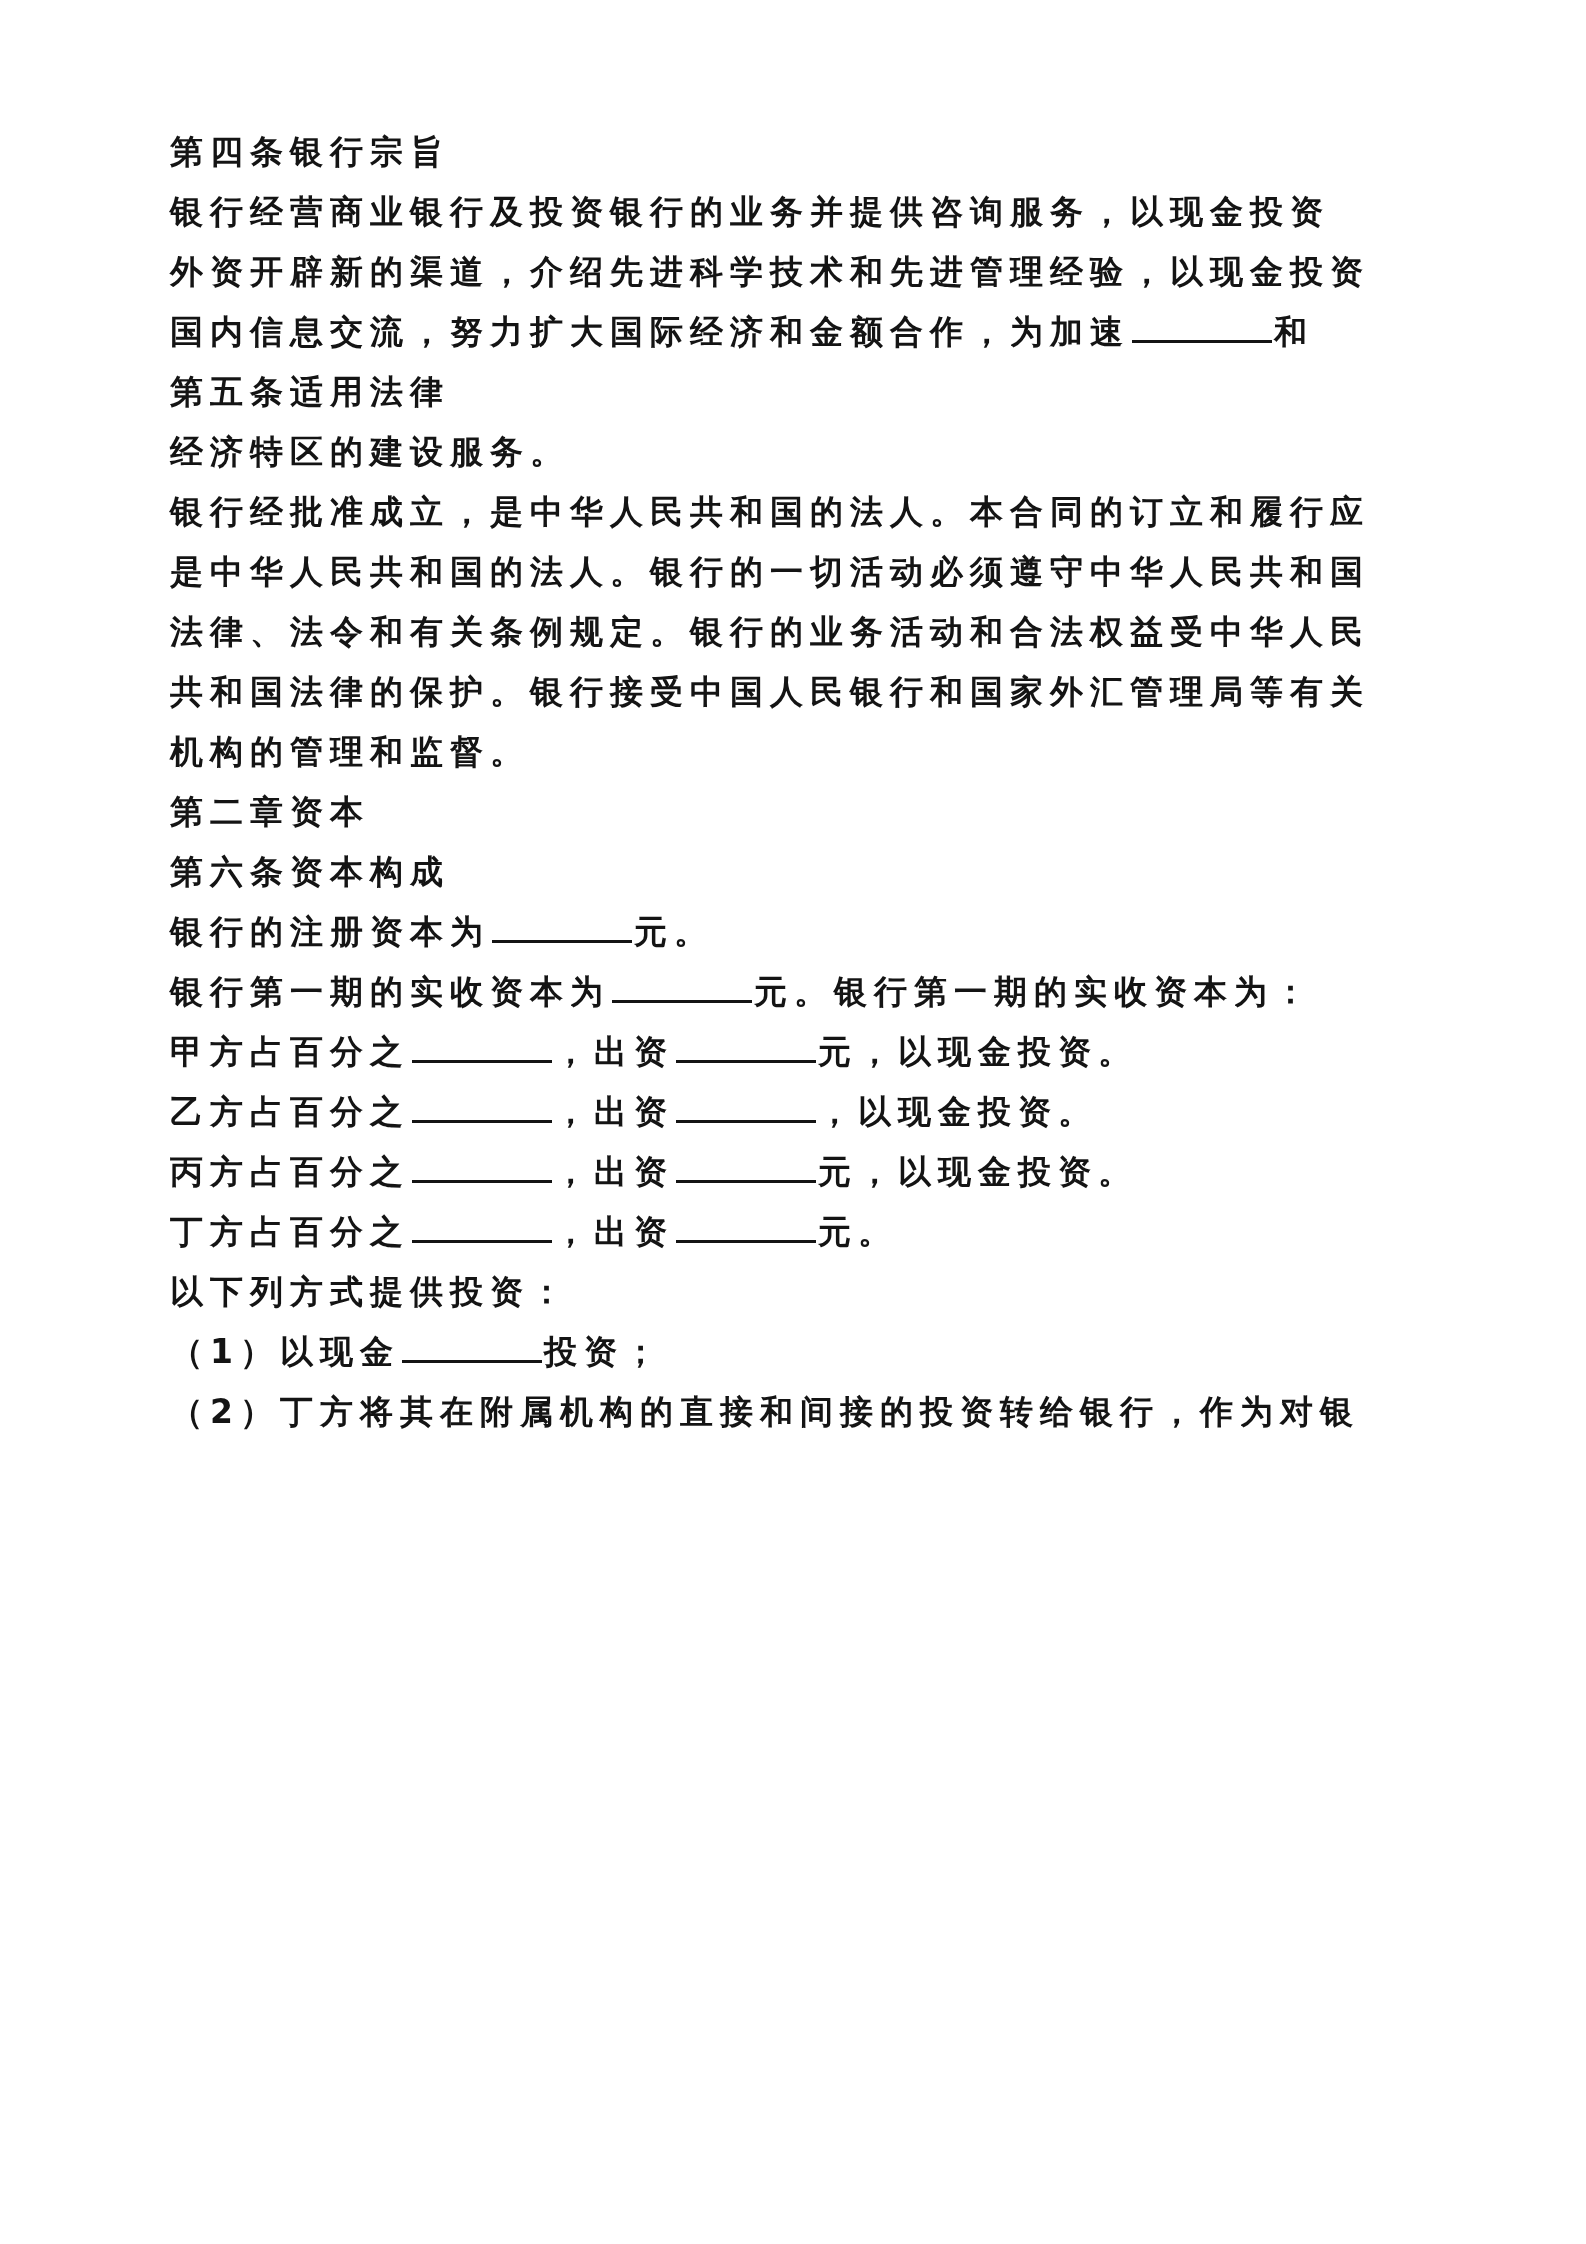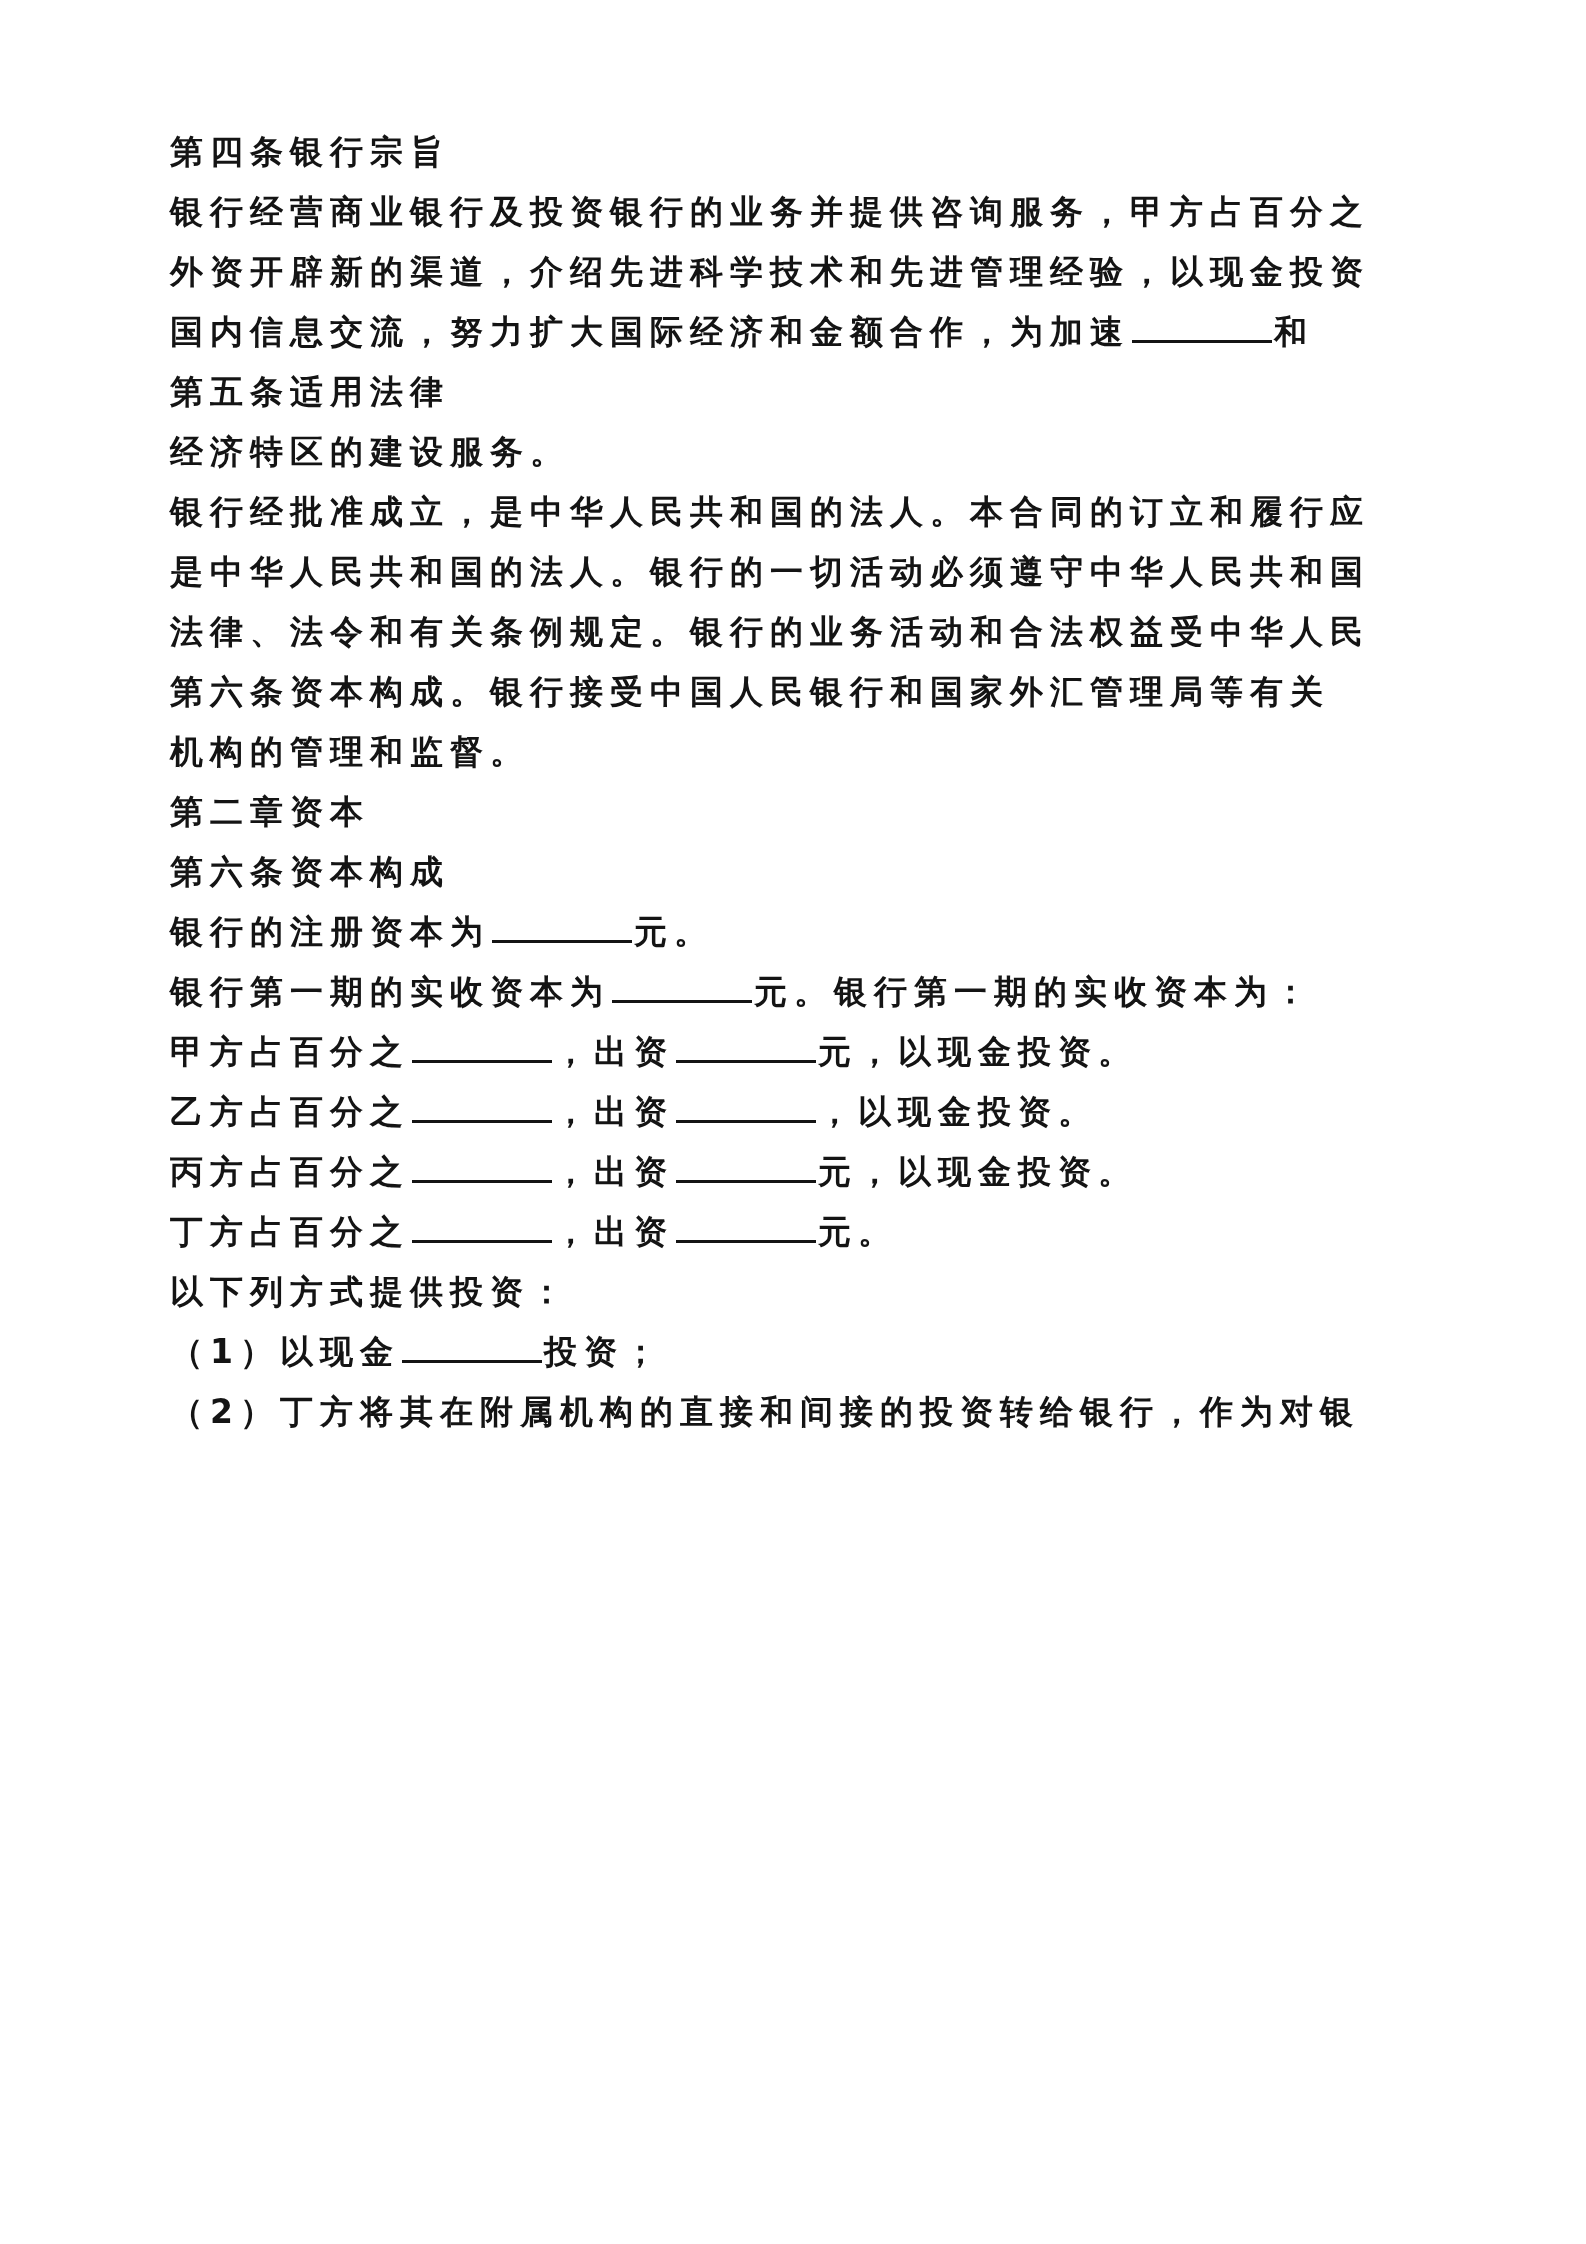--- a/index.html
+++ b/index.html
@@ -35,29 +35,29 @@
     border-bottom: 3px solid #141414;
     margin: 0 2px;
   }
 </style>
 </head>
 <body>
 
 <div class="page">
   <div class="content" id="doc-lines">
       <div class="line"><span>第四条银行宗旨</span></div>
-      <div class="line"><span>银行经营商业银行及投资银行的业务并提供咨询服务，甲方占百分之</span></div>
+      <div class="line"><span>银行经营商业银行及投资银行的业务并提供咨询服务，以现金投资</span></div>
       <div class="line"><span>外资开辟新的渠道，介绍先进科学技术和先进管理经验，以现金投资</span></div>
       <div class="line"><span>国内信息交流，努力扩大国际经济和金额合作，为加速</span><span class="blank" style="width: 140px;"></span><span>和</span></div>
       <div class="line"><span>第五条适用法律</span></div>
       <div class="line"><span>经济特区的建设服务。</span></div>
       <div class="line"><span>银行经批准成立，是中华人民共和国的法人。本合同的订立和履行应</span></div>
       <div class="line"><span>是中华人民共和国的法人。银行的一切活动必须遵守中华人民共和国</span></div>
       <div class="line"><span>法律、法令和有关条例规定。银行的业务活动和合法权益受中华人民</span></div>
-      <div class="line"><span>第六条资本构成。银行接受中国人民银行和国家外汇管理局等有关</span></div>
+      <div class="line"><span>共和国法律的保护。银行接受中国人民银行和国家外汇管理局等有关</span></div>
       <div class="line"><span>机构的管理和监督。</span></div>
       <div class="line"><span>第二章资本</span></div>
       <div class="line"><span>第六条资本构成</span></div>
       <div class="line"><span>银行的注册资本为</span><span class="blank" style="width: 140px;"></span><span>元。</span></div>
       <div class="line"><span>银行第一期的实收资本为</span><span class="blank" style="width: 140px;"></span><span>元。银行第一期的实收资本为：</span></div>
       <div class="line"><span>甲方占百分之</span><span class="blank" style="width: 140px;"></span><span>，出资</span><span class="blank" style="width: 140px;"></span><span>元，以现金投资。</span></div>
       <div class="line"><span>乙方占百分之</span><span class="blank" style="width: 140px;"></span><span>，出资</span><span class="blank" style="width: 140px;"></span><span>，以现金投资。</span></div>
       <div class="line"><span>丙方占百分之</span><span class="blank" style="width: 140px;"></span><span>，出资</span><span class="blank" style="width: 140px;"></span><span>元，以现金投资。</span></div>
       <div class="line"><span>丁方占百分之</span><span class="blank" style="width: 140px;"></span><span>，出资</span><span class="blank" style="width: 140px;"></span><span>元。</span></div>
       <div class="line"><span>以下列方式提供投资：</span></div>

